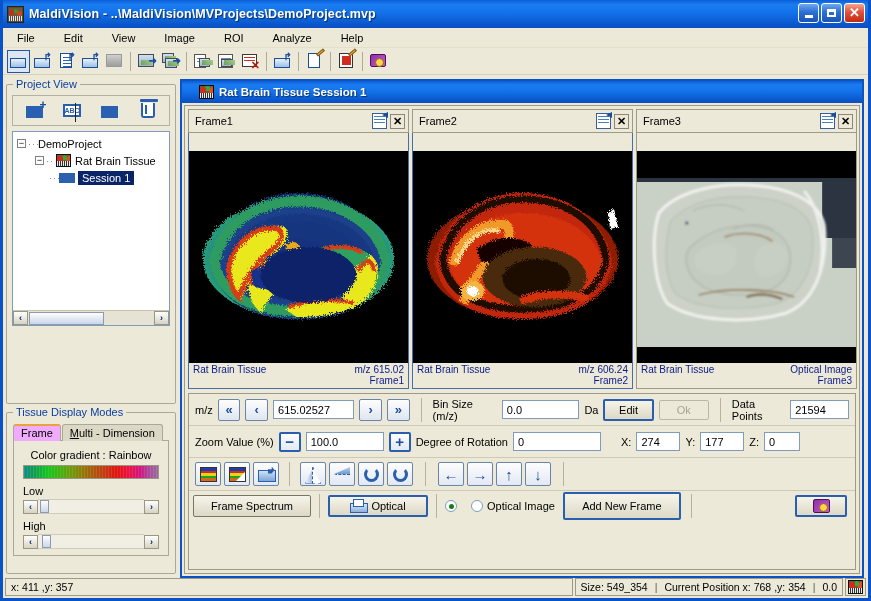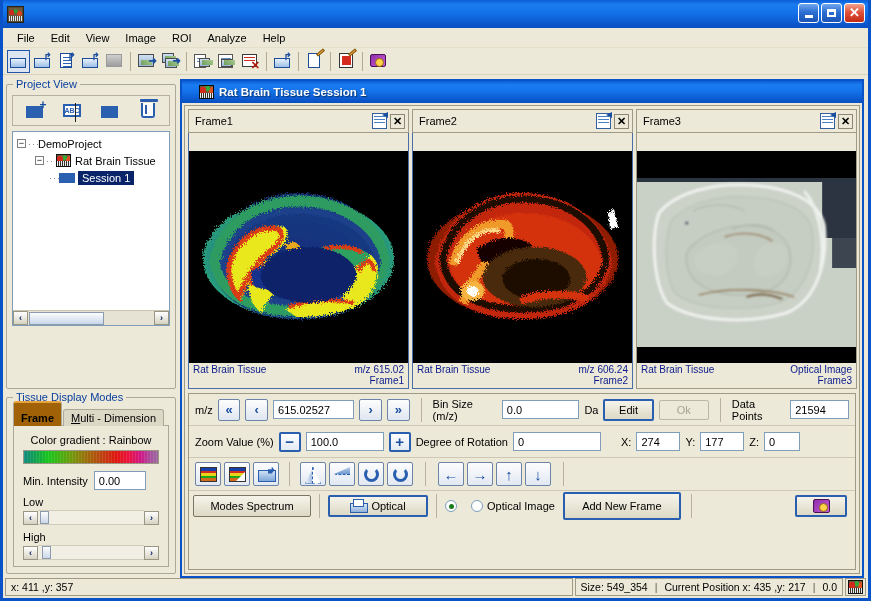--- a/index.html
+++ b/index.html
@@ -68,20 +68,21 @@
   .wbtn .max-g { width:9px;height:8px;border:2px solid #fff;border-top-width:3px;}
   .wbtn .cls-g { color:#fff; font-size:13px; font-weight:bold; line-height:1; margin-top:-1px;}
 
   
   .menubar {
     height: 20px; flex: 0 0 20px;
     display: flex; align-items: center;
     background: #ece9d8;
     padding-left: 6px;
     border-bottom: 1px solid #e3dfc8;
+    gap: 13px;
   }
   .menu-item { padding: 2px 8px; font-size: 11px; color: #000; }
 
   
   .toolbar {
     height: 27px; flex: 0 0 27px;
     display: flex; align-items: center;
     background: #ece9d8;
     padding-left: 4px; gap: 1px;
     border-bottom: 1px solid #d6d2bb;
@@ -192,21 +193,21 @@
     color:#0a246a;font-size:9px;font-weight:bold;}
   .sthumb{height:13px;background:linear-gradient(to bottom,#fdfdfd,#c9d6e8);border:1px solid #8d9bb0;}
 
   
   .tdm { flex:1 1 auto; margin-bottom:4px; }
   .tabs{ display:flex; align-items:flex-end; margin:9px 0 0 6px; height:19px; }
   .tab{
     padding:2px 7px 2px 7px; font-size:11px; border:1px solid #aca899; border-bottom:none;
     background:#dcd8c6; border-radius:3px 3px 0 0; margin-right:1px; color:#000;
   }
-  .tab.active{ background:#a16207; border-top:2px solid #e8a33d; padding-top:9px; font-weight:bold;
+  .tab.active{ background:#f0abfc; border-top:2px solid #e8a33d; padding-top:1px; font-weight:normal;
     position:relative; z-index:2; }
   .tab u { text-decoration: underline; }
   .tabpane{
     margin:0 6px 6px 6px; border:1px solid #aca899; background:#ece9d8; padding:8px 9px 6px 9px;
     margin-top:-1px;
   }
   .cg-label{ text-align:center; font-size:11px; margin-bottom:4px; }
   .cg-bar{
     height:14px; border:1px solid #9a9684;
     background: linear-gradient(to right,
@@ -351,20 +352,21 @@
     background:repeating-linear-gradient(to right,#e3ecf7 0 1px,#3a3020 1px 2px);}
   .pipe{ color:#5b5b4f; margin:0 7px; }
 </style>
 </head>
 <body>
 
 <div class="win">
 
   <div class="titlebar">
     <div class="title-icon"></div>
+    <div class="title-text">MaldiVision - ..\MaldiVision\MVProjects\DemoProject.mvp</div>
     <div class="win-btns">
       <div class="wbtn">
           <div class="min-g"></div>
         </div>
       <div class="wbtn">
           <div class="max-g"></div>
         </div>
       <div class="wbtn close">
           <div class="cls-g">✕</div>
         </div>
@@ -536,24 +538,20 @@
 
         <div class="tabs">
           <div class="tab active">Frame</div>
           <div class="tab"><u>M</u><span title="Multi - Dimension">ulti - Dimension</span></div>
         </div>
 
         <div class="tabpane">
           <div class="cg-label">Color gradient : Rainbow</div>
           <div class="cg-bar"></div>
 
-          <div class="row">
-            <span class="lbl">Min. Intensity</span>
-            <div class="tf" style="width:52px;margin-left:6px">0.00</div>
-          </div>
 
           <div class="lbl" style="margin-top:6px">Low</div>
           <div class="slider">
             <div class="sbtn">‹</div>
             <div class="sl-track">
                 <div class="sl-thumb" style="left:2px"></div>
               </div>
             <div class="sbtn">›</div>
           </div>
 
@@ -797,21 +795,21 @@
               <div class="sqbtn" style="margin-left:3px">
                   <span class="arrowbtn">↑</span>
                 </div>
               <div class="sqbtn" style="margin-left:3px">
                   <span class="arrowbtn">↓</span>
                 </div>
               <div class="vsep" style="margin:0 12px"></div>
             </div>
 
             <div class="btmrow">
-              <div class="btn" style="width:118px;height:22px">Modes Spectrum</div>
+              <div class="btn" style="width:118px;height:22px">Frame Spectrum</div>
               <div class="vsep" style="margin:0 2px"></div>
               <div class="btn primary" style="width:100px;height:22px">
                 <span class="ci-print"></span>
                 <span>Optical</span>
               </div>
               <div class="vsep" style="margin:0 2px"></div>
               <div style="display:flex;align-items:center">
                 <div class="radio">
                     <div class="dot"></div>
                   </div>
@@ -832,21 +830,21 @@
         </div>
       </div>
     </div>
   </div>
 
   <div class="status">
     <div class="sbox grow">x: 411 ,y: 357</div>
     <div class="sbox">
       <span>Size: 549_354</span>
       <span class="pipe">|</span>
-      <span>Current Position x: 435 ,y: 217</span>
+      <span>Current Position x: 768 ,y: 354</span>
       <span class="pipe">|</span>
       <span>0.0</span>
     </div>
     <div class="sbox" style="padding:0 2px">
       <div class="sb-ico"></div>
     </div>
   </div>
 
 </div>
 

